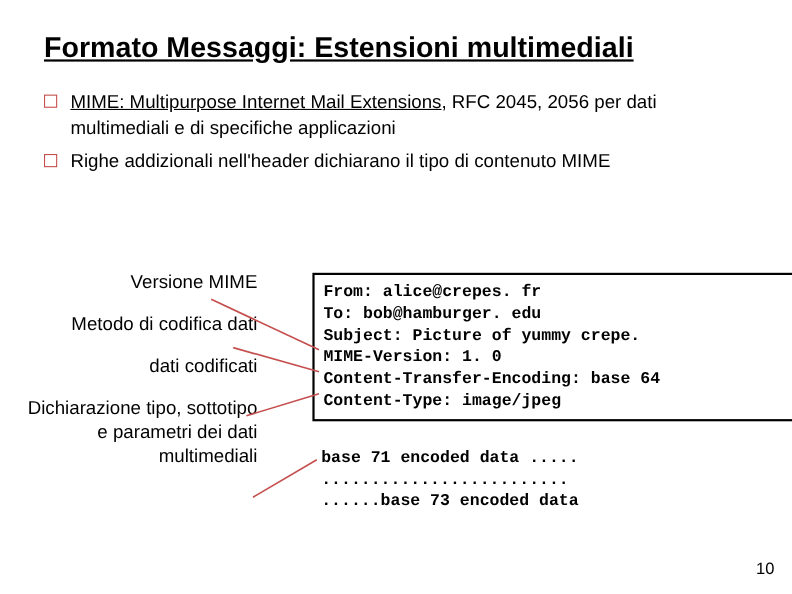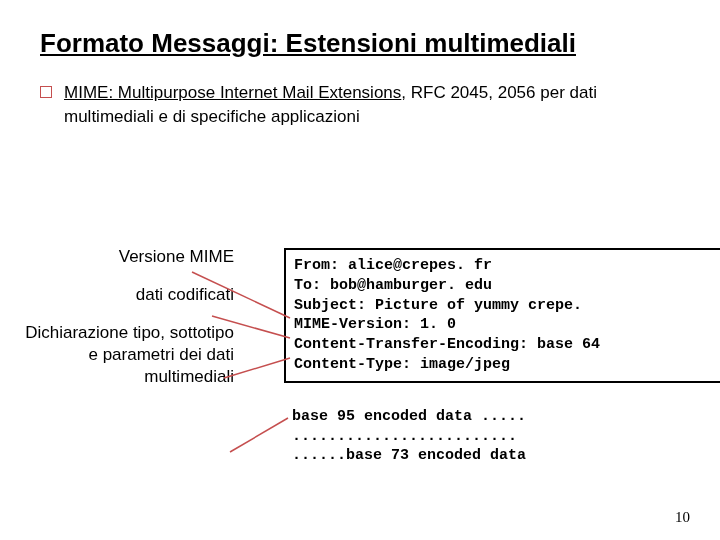--- a/index.html
+++ b/index.html
@@ -58,53 +58,55 @@
     white-space: pre;
   }
   .cb2 { border: none; padding-left: 8px; }
   svg.connectors {
     position: absolute;
     left: 0; top: 0;
     pointer-events: none;
   }
   .pagenum {
     position: absolute;
-    right: 30px;
+    right: 16px;
     bottom: 14px;
     font-size: 15px;
-    font-family: Liberation Serif, serif;
+    font-family: Liberation Sans, sans-serif;
   }
 </style>
 </head>
 <body>
 
 <div class="slide">
   <h1 class="title">Formato Messaggi: Estensioni multimediali</h1>
 
   <ul class="bullets">
     <li>
       <span class="under">MIME: Multipurpose Internet Mail Extensions</span><span>, RFC 2045, 2056 per dati multimediali e di specifiche applicazioni</span>
     </li>
+    <li>Righe addizionali nell'header dichiarano il tipo di contenuto MIME</li>
   </ul>
 </div>
 
 <div class="labels">
   <div class="lbl">Versione MIME</div>
+  <div class="lbl">Metodo di codifica dati</div>
   <div class="lbl" style="margin-top:8px">dati codificati</div>
   <div class="lbl">Dichiarazione tipo, sottotipo e parametri dei dati multimediali</div>
 </div>
 
 <div class="codebox-wrap">
   <div class="codebox"><span>From: alice@crepes. fr</span>
 <span>To: bob@hamburger. edu</span>
 <span>Subject: Picture of yummy crepe.</span>
 <span>MIME-Version: 1. 0</span>
 <span>Content-Transfer-Encoding: base 64</span>
 <span>Content-Type: image/jpeg</span></div>
-  <div class="codebox cb2"><span>base 95 encoded data .....</span>
+  <div class="codebox cb2"><span>base 71 encoded data .....</span>
 <span>.........................</span>
 <span>......base 73 encoded data</span></div>
 </div>
 
 <svg class="connectors" width="720" height="540">
   <g stroke="#c54f4f" stroke-width="1.5" fill="none">
     <line x1="192" y1="272" x2="290" y2="318"></line>
     <line x1="212" y1="316" x2="290" y2="338"></line>
     <line x1="224" y1="378" x2="290" y2="358"></line>
     <line x1="230" y1="452" x2="288" y2="418"></line>

